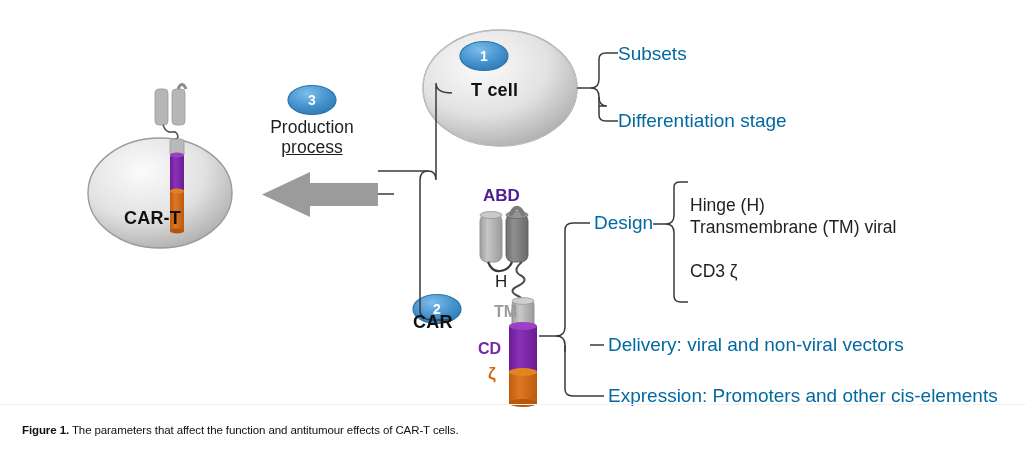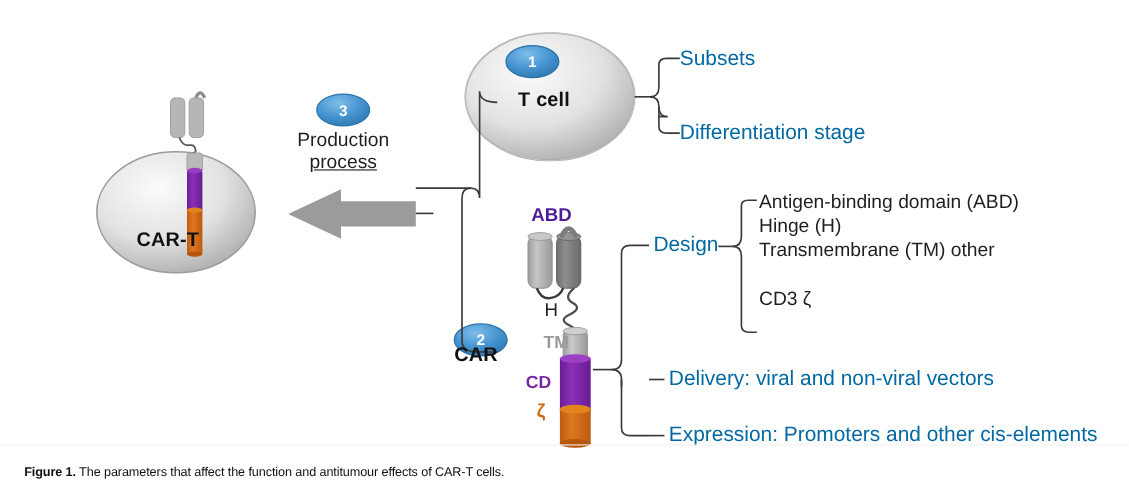--- a/index.html
+++ b/index.html
@@ -192,23 +192,22 @@
   <div class="txt cd-label" style="left:478px;top:340px;">CD</div>
   <div class="txt zeta-label" style="left:488px;top:364px;">ζ</div>
 
   <div class="txt branch-label" style="left:618px;top:43px;">Subsets</div>
   <div class="txt branch-label" style="left:618px;top:110px;">Differentiation stage</div>
 
   <div class="txt branch-label" style="left:594px;top:212px;">Design</div>
   <div class="txt branch-label" style="left:608px;top:334px;">Delivery: viral and non-viral vectors</div>
   <div class="txt branch-label" style="left:608px;top:385px;">Expression: Promoters and other cis-elements</div>
 
-  <div class="txt design-item" style="left:690px;top:173px;">Antigen-binding domain (ABD)</div>
   <div class="txt design-item" style="left:690px;top:195px;">Hinge (H)</div>
-  <div class="txt design-item" style="left:690px;top:217px;">Transmembrane (TM) other</div>
+  <div class="txt design-item" style="left:690px;top:217px;">Transmembrane (TM) viral</div>
   <div class="txt design-item" style="left:690px;top:261px;">CD3 ζ</div>
 
   <div id="divider"></div>
   <div id="caption">
     <b>Figure 1.</b>
     <span>The parameters that affect the function and antitumour effects of CAR-T cells.</span>
   </div>
 
 </div>
 

